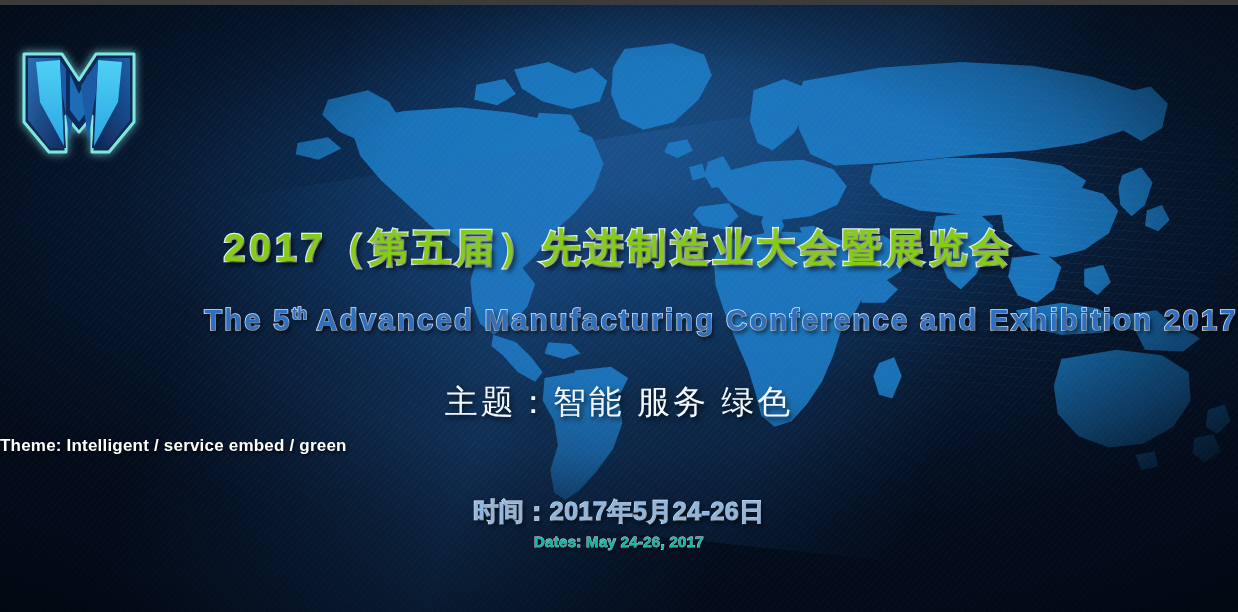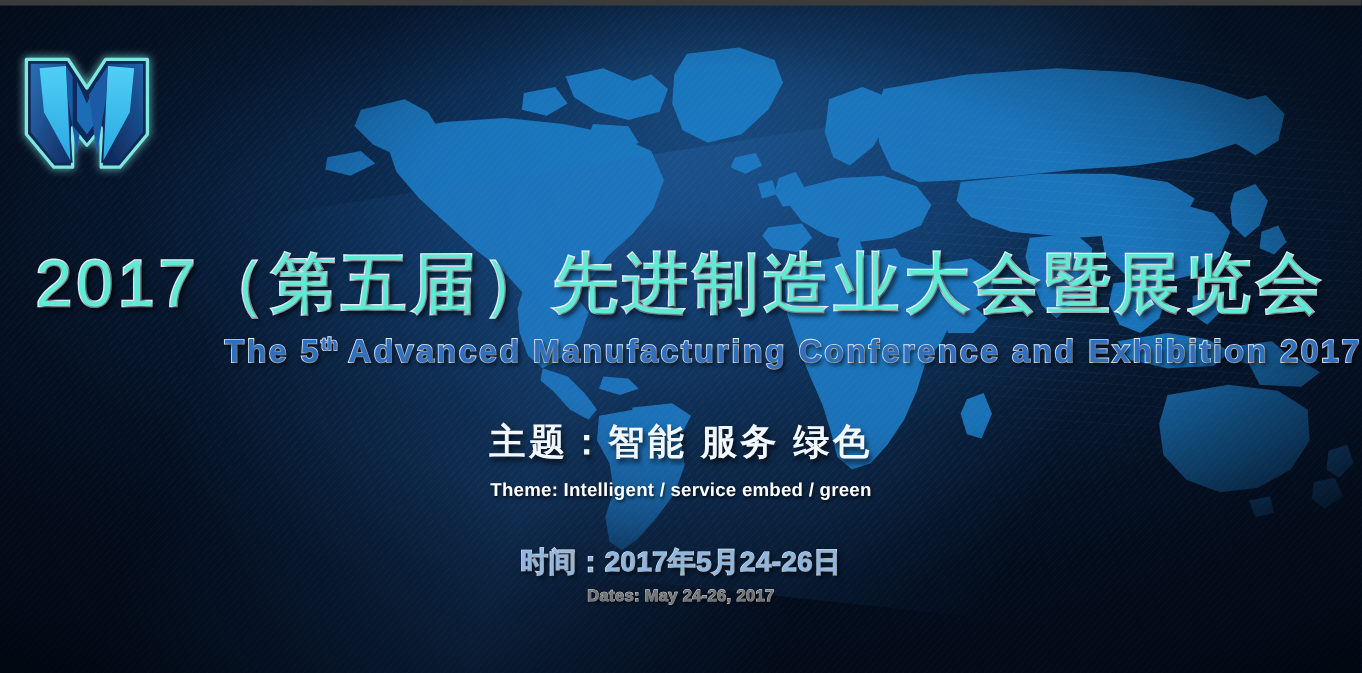--- a/index.html
+++ b/index.html
@@ -129,24 +129,24 @@
     height: 130px;
   }
   .logo svg { display:block; width:100%; height:100%; }
 
   
   .title-cn {
     position: absolute;
     left: 0; right: 0;
     top: 228px;
     text-align: center;
-    font-size: 60px;
-    font-weight: normal;
+    font-size: 39px;
+    font-weight: bold;
     letter-spacing: 4px;
-    color: #5eead4;
+    color: #84cc16;
     -webkit-text-stroke: 2.5px #e9f2fb;
     paint-order: stroke fill;
     text-shadow: 3px 4px 5px rgba(0,0,0,.75);
     white-space: nowrap;
     line-height: 1;
   }
   .title-en {
     position: absolute;
     left: 0; right: 0;
     top: 306px;
@@ -166,32 +166,32 @@
     vertical-align: super;
     letter-spacing: 0;
   }
 
   .theme-cn {
     position: absolute;
     left: 0; right: 0;
     top: 385px;
     text-align: center;
     font-size: 33px;
-    font-weight: 700;
+    font-weight: 400;
     letter-spacing: 3px;
     color: #f2f7fd;
     text-shadow: 2px 3px 5px rgba(0,0,0,.7);
     white-space: nowrap;
     line-height: 1;
   }
   .theme-en {
     position: absolute;
     left: 0; right: 0;
     top: 437px;
-    text-align: center;
+    text-align: left;
     font-size: 17px;
     font-weight: bold;
     letter-spacing: .2px;
     color: #ffffff;
     text-shadow: 1px 2px 3px rgba(0,0,0,.75);
     white-space: nowrap;
     line-height: 1;
   }
 
   .info-row {
@@ -213,21 +213,21 @@
     -webkit-text-stroke: 1.2px #f0f6fc;
     paint-order: stroke fill;
     text-shadow: 2px 3px 4px rgba(0,0,0,.7);
     line-height: 1.1;
   }
   .info-en {
     margin-top: 8px;
     font-size: 15px;
     font-weight: bold;
     letter-spacing: .3px;
-    color: #737373;
+    color: #14b8a6;
     -webkit-text-stroke: .85px #eef4fb;
     paint-order: stroke fill;
     text-shadow: 1px 2px 3px rgba(0,0,0,.7);
     line-height: 1.1;
   }
 </style>
 </head>
 <body>
 
 <div id="banner">

